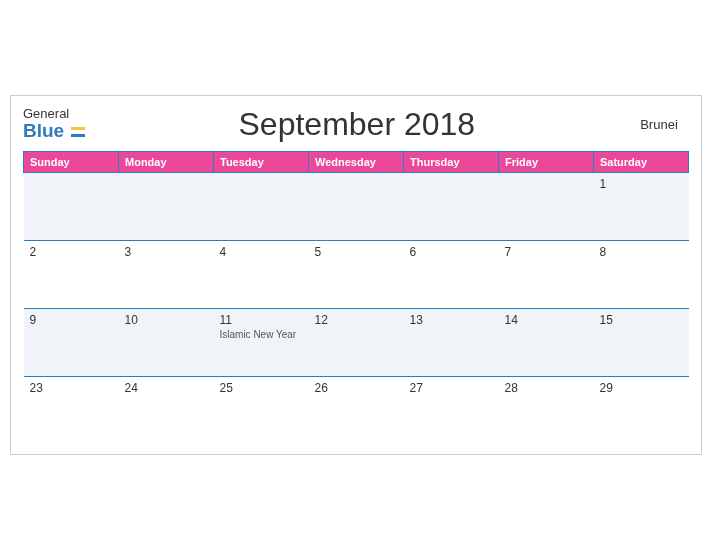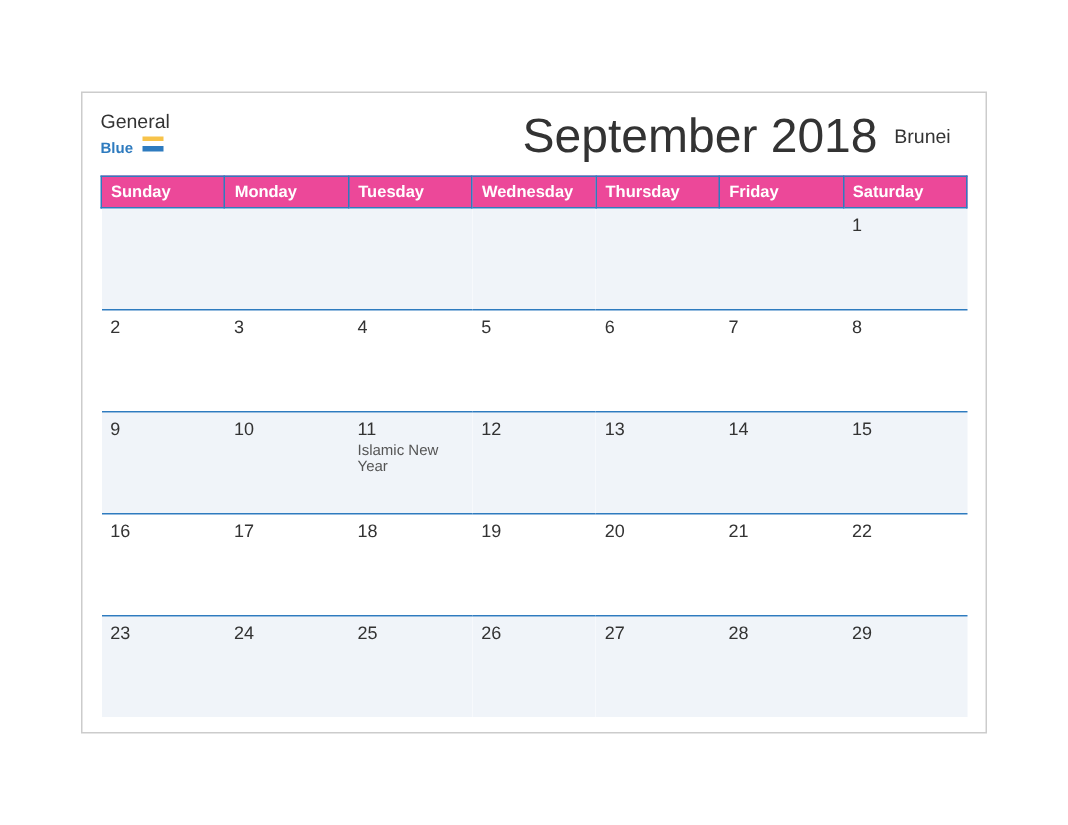--- a/index.html
+++ b/index.html
@@ -7,21 +7,21 @@
       background: #fff;
       font-family: Arial, sans-serif;
       display: flex;
       justify-content: center;
       align-items: center;
       width: 712px;
       height: 550px;
       overflow: hidden;
     }
     .calendar-container {
-      width: 604px;
+      width: 692px;
       background: #fff;
       border: 1px solid #ccc;
       padding: 10px 12px 10px 12px;
     }
     .header {
       display: flex;
       align-items: center;
       justify-content: space-between;
       margin-bottom: 8px;
       position: relative;
@@ -31,39 +31,39 @@
       flex-direction: column;
       align-items: flex-start;
       line-height: 1.1;
     }
     .logo-general {
       font-size: 13px;
       font-weight: normal;
       color: #333;
     }
     .logo-blue {
-      font-size: 10px;
+      font-size: 19px;
       font-weight: bold;
       color: #2e7bbf;
     }
     .logo-flag {
       display: inline-block;
       width: 14px;
       height: 10px;
       margin-left: 2px;
       vertical-align: middle;
       background: linear-gradient(to bottom, #f7c34a 0%, #f7c34a 33%, #fff 33%, #fff 66%, #2e7bbf 66%, #2e7bbf 100%);
       position: relative;
       top: -1px;
     }
     .title {
       font-size: 32px;
       font-weight: normal;
       color: #333;
-      text-align: right;
+      text-align: center;
       flex: 1;
     }
     .country {
       font-size: 13px;
       color: #333;
       text-align: center;
       min-width: 60px;
     }
     .calendar-grid {
       width: 100%;
@@ -197,43 +197,20 @@
           </td>
           <td>
             <span class="day-number">14</span>
           </td>
           <td>
             <span class="day-number">15</span>
           </td>
         </tr>
         <tr>
           <td>
-            <span class="day-number">16</span>
-          </td>
-          <td>
-            <span class="day-number">17</span>
-          </td>
-          <td>
-            <span class="day-number">18</span>
-          </td>
-          <td>
-            <span class="day-number">19</span>
-          </td>
-          <td>
-            <span class="day-number">20</span>
-          </td>
-          <td>
-            <span class="day-number">21</span>
-          </td>
-          <td>
-            <span class="day-number">22</span>
-          </td>
-        </tr>
-        <tr>
-          <td>
             <span class="day-number">23</span>
           </td>
           <td>
             <span class="day-number">24</span>
           </td>
           <td>
             <span class="day-number">25</span>
           </td>
           <td>
             <span class="day-number">26</span>

